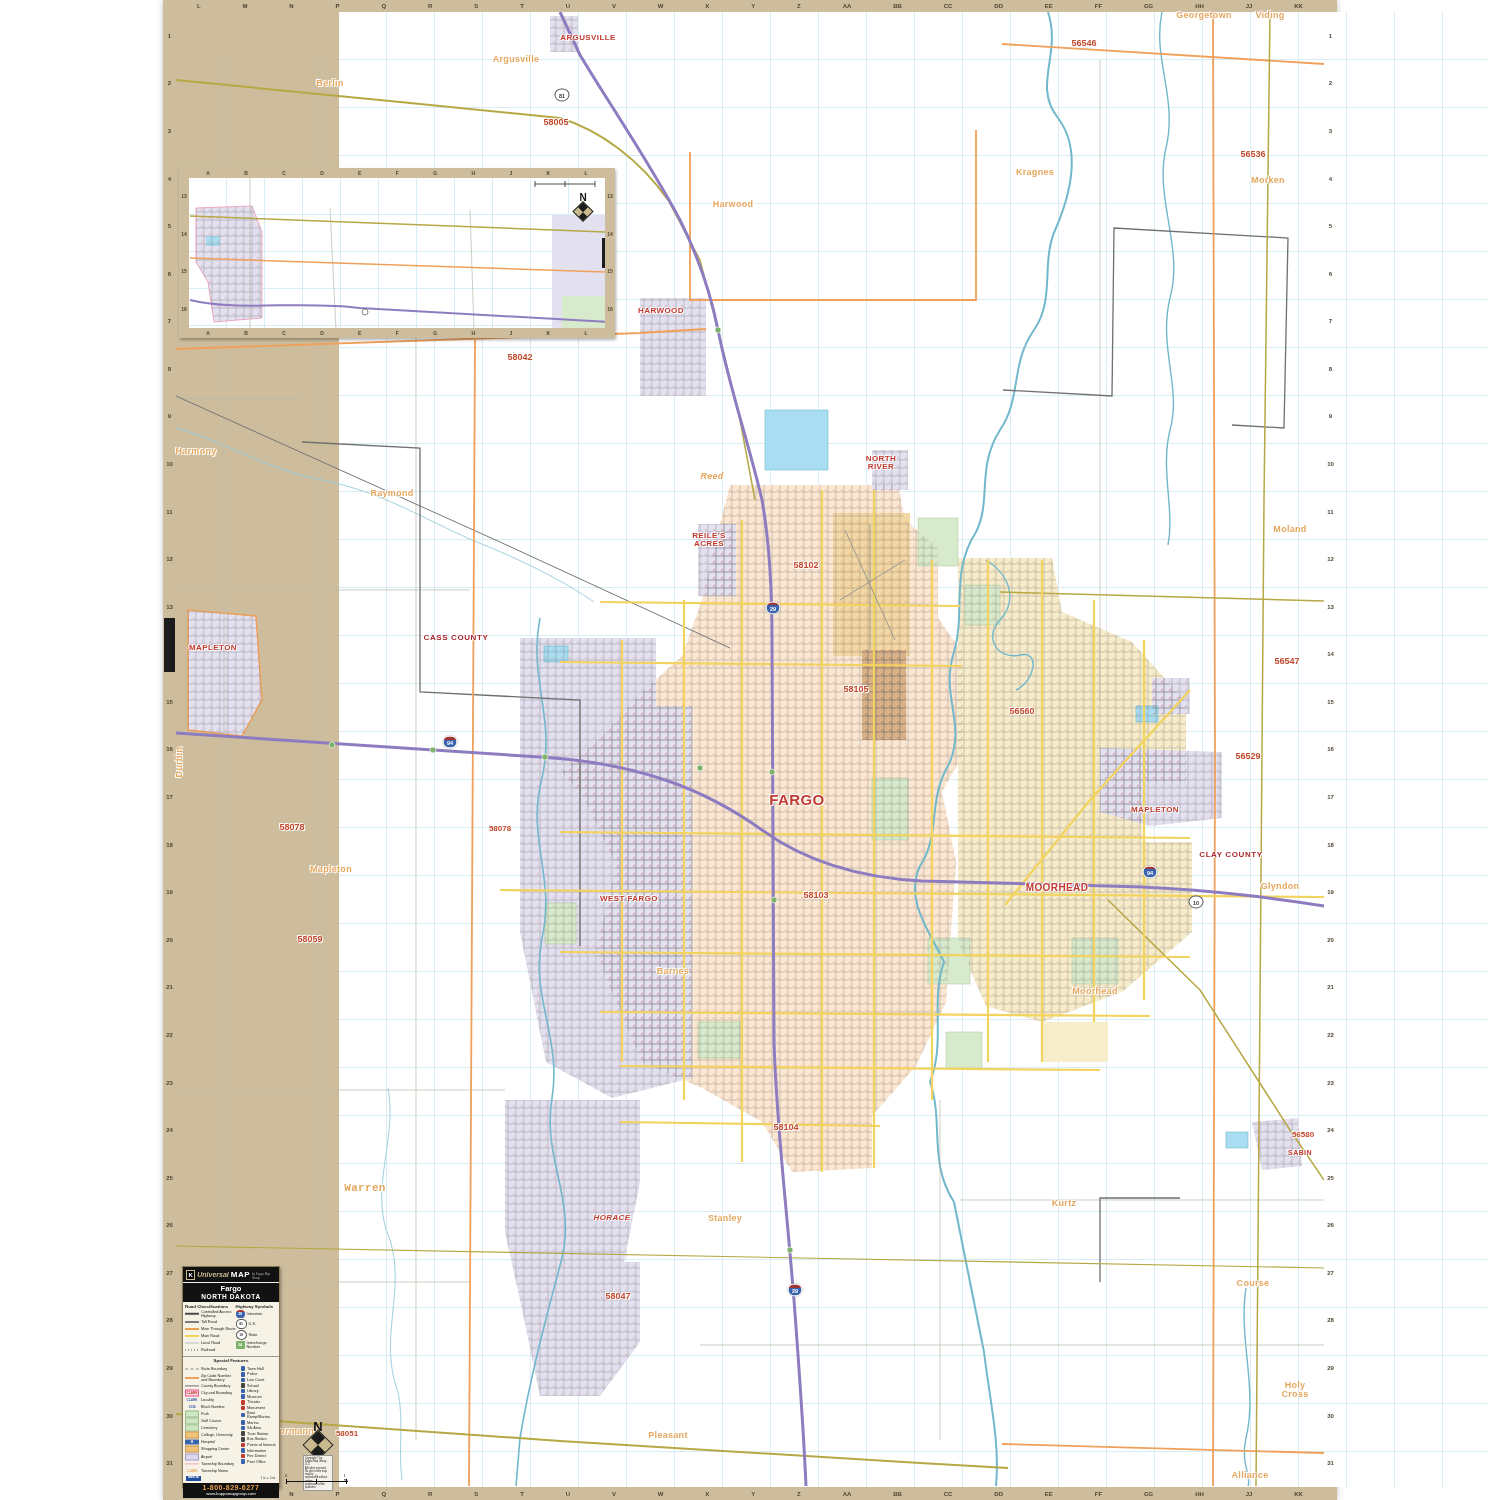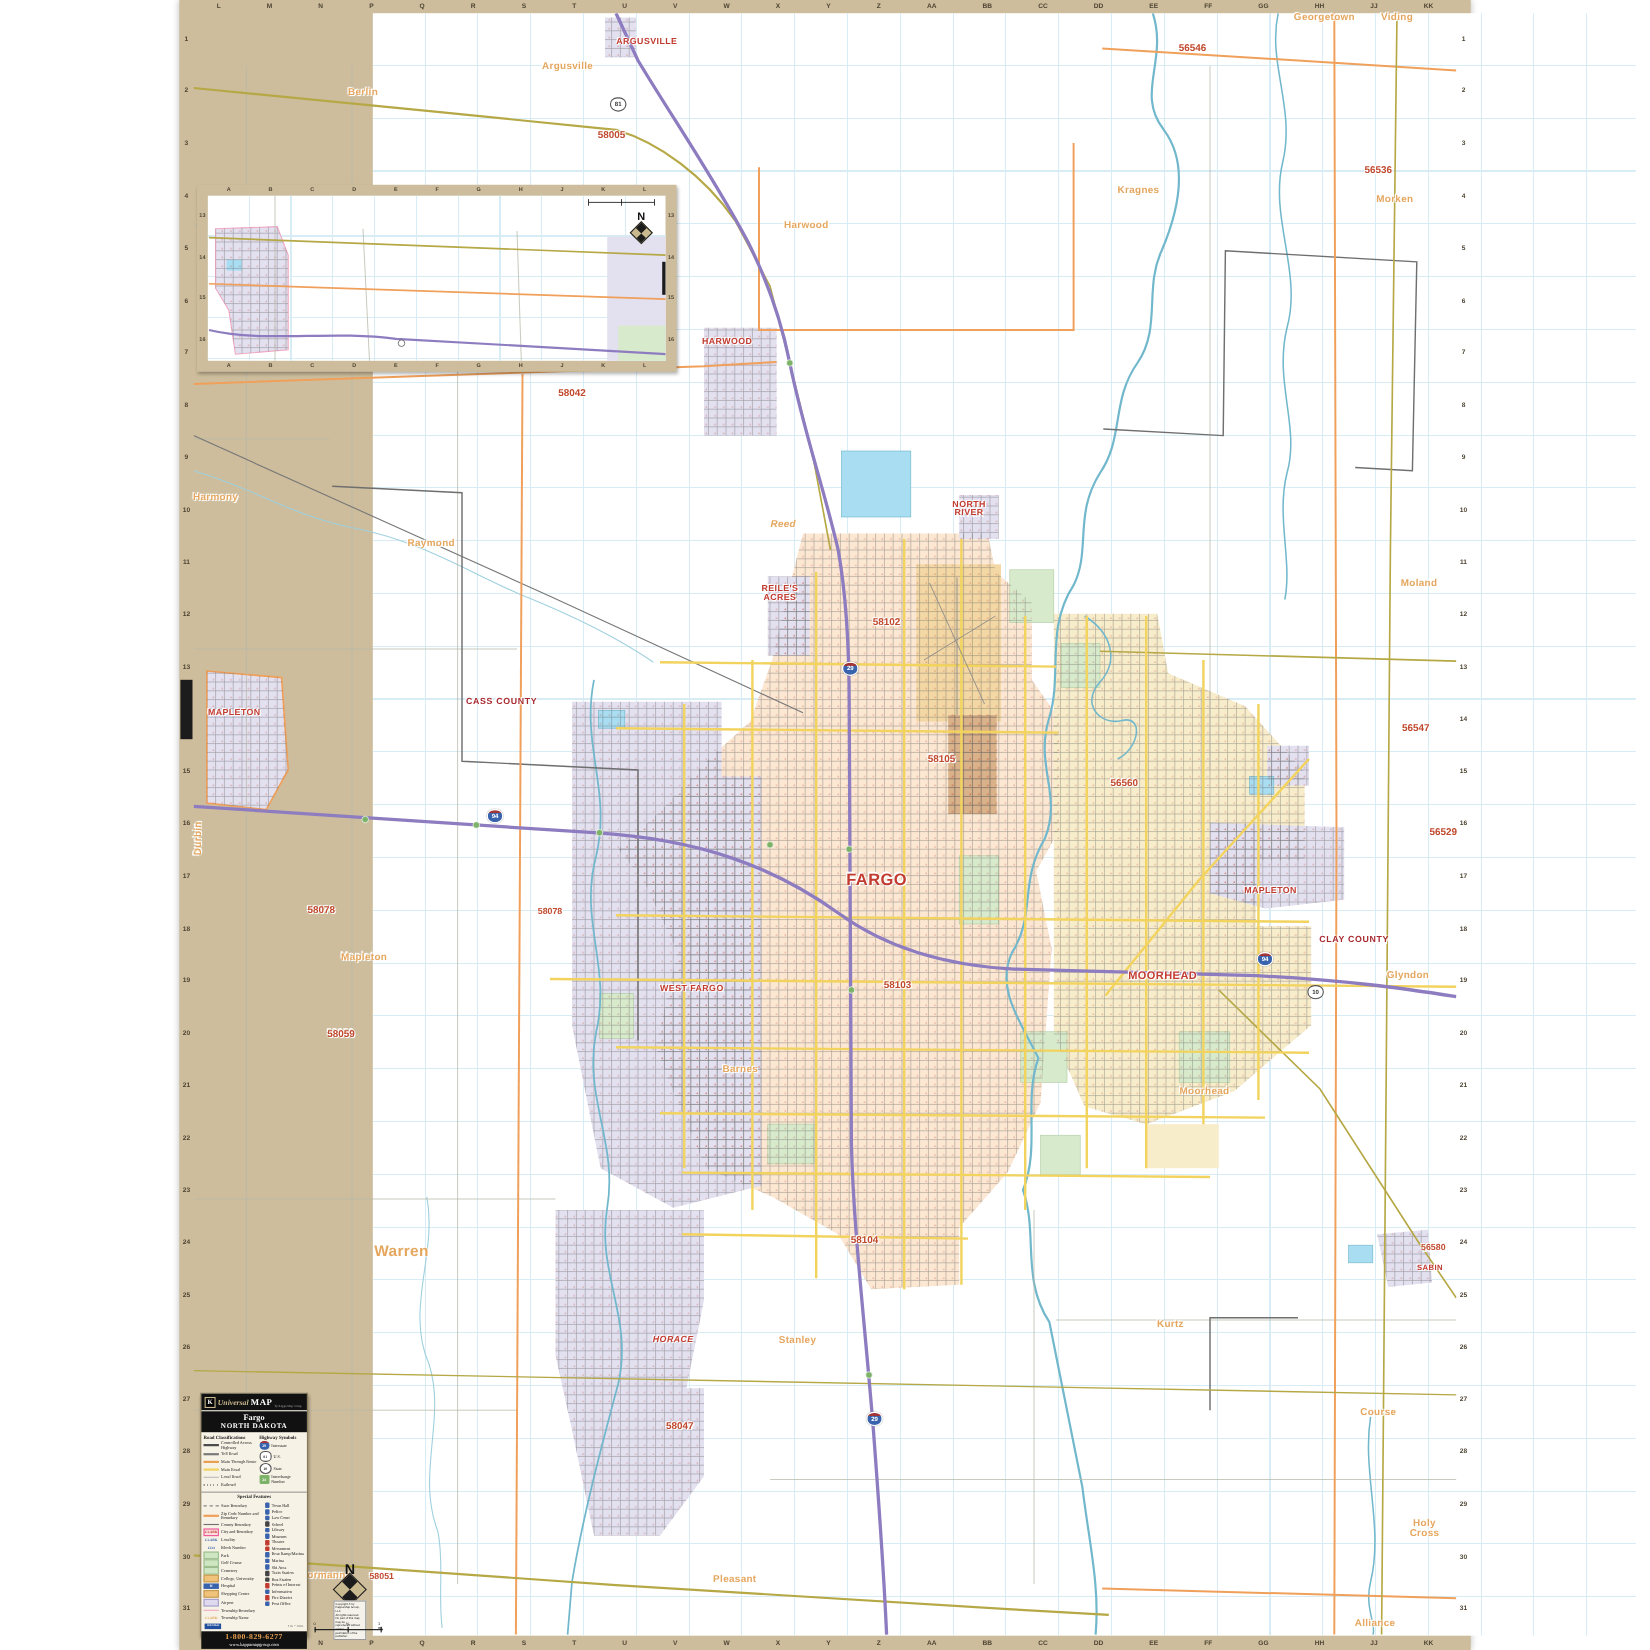--- a/index.html
+++ b/index.html
@@ -56,21 +56,21 @@
   .compass .rose::after{content:"";position:absolute;right:0;bottom:0;width:50%;height:50%;background:#1c1c1c;}
   
   .copyblock{position:absolute;left:303px;top:1455px;width:26px;padding:1px;background:#f4f2ea;border:.5px solid #999;}
   .copyblock div{font-size:2.6px;line-height:1.25;color:#222;}
   .scalebar{position:absolute;left:286px;top:1477px;width:62px;height:8px;}
   .scalebar .bar{position:absolute;left:0;top:4px;width:62px;height:1px;background:#111;}
   .scalebar .t{position:absolute;top:2px;width:1px;height:5px;background:#111;}
   .scalebar .sl{position:absolute;top:-3px;font-size:3.5px;color:#111;transform:translateX(-50%);}
   
   .legend{position:absolute;left:182px;top:1266px;width:96px;height:220px;background:#f6f2e6;
-          border:1px solid #8a7a55;box-shadow:1px 2px 3px rgba(0,0,0,.35);font-size:3.8px;color:#222;font-family:Liberation Serif, serif;}
+          border:1px solid #8a7a55;box-shadow:1px 2px 3px rgba(0,0,0,.35);font-size:3.8px;color:#222;}
   .leg-logo{height:15px;background:#111;display:flex;align-items:center;padding:0 3px;gap:2px;}
   .leg-logo .kbox{width:8px;height:8px;background:#000;border:1px solid #c9b98f;color:#fff;font-weight:bold;
                   font-size:6px;display:flex;align-items:center;justify-content:center;}
   .leg-logo .uni{color:#c9b98f;font-style:italic;font-weight:bold;font-size:7px;}
   .leg-logo .map{color:#fff;font-weight:bold;font-size:8px;letter-spacing:.5px;}
   .leg-logo .tag{color:#aaa;font-size:2.8px;align-self:flex-end;margin-bottom:2px;}
   .leg-title{background:#111;color:#fff;text-align:center;padding:1.5px 0 2px;margin-top:1px;}
   .leg-title .t1{font-size:7.5px;font-weight:bold;line-height:1.1;}
   .leg-title .t2{font-size:6.5px;font-weight:bold;letter-spacing:.6px;}
   .leg-cols{display:flex;padding:1px 2px 0;}
@@ -416,39 +416,39 @@
 RIVER</span>
       <span class="lbl city" style="left: 709px; top: 540px; font-size: 8px;">REILE'S
 ACRES</span>
       <span class="lbl zip" style="left: 806px; top: 566px; font-size: 9px;">58102</span>
       <span class="lbl twp" style="left: 1290px; top: 530px; font-size: 9px;">Moland</span>
       <span class="lbl county" style="left: 456px; top: 638px; font-size: 8px;">CASS COUNTY</span>
       <span class="lbl city" style="left: 213px; top: 648px; font-size: 8px;">MAPLETON</span>
       <span class="lbl zip" style="left: 1287px; top: 662px; font-size: 9px;">56547</span>
       <span class="lbl zip" style="left: 856px; top: 690px; font-size: 9px;">58105</span>
       <span class="lbl zip" style="left: 1022px; top: 712px; font-size: 9px;">56560</span>
-      <span class="lbl zip" style="left: 1300px; top: 757px; font-size: 9px; padding-left: 24px;">56529</span>
+      <span class="lbl zip" style="left: 1236px; top: 757px; font-size: 9px; padding-left: 24px;">56529</span>
       <span class="lbl twp rot" style="left: 180px; top: 762px; font-size: 9px;">Durbin</span>
       <span class="lbl city" style="left: 797px; top: 800px; font-size: 15px;">FARGO</span>
       <span class="lbl city" style="left: 1155px; top: 810px; font-size: 8px;">MAPLETON</span>
       <span class="lbl zip" style="left: 292px; top: 828px; font-size: 9px;">58078</span>
       <span class="lbl zip" style="left: 500px; top: 829px; font-size: 8px;">58078</span>
       <span class="lbl county" style="left: 1231px; top: 855px; font-size: 8px;">CLAY COUNTY</span>
       <span class="lbl twp" style="left: 331px; top: 870px; font-size: 9px;">Mapleton</span>
       <span class="lbl twp" style="left: 1280px; top: 887px; font-size: 9px;">Glyndon</span>
       <span class="lbl city" style="left: 629px; top: 899px; font-size: 8px;">WEST FARGO</span>
       <span class="lbl zip" style="left: 816px; top: 896px; font-size: 9px;">58103</span>
       <span class="lbl city" style="left: 1057px; top: 888px; font-size: 10px;">MOORHEAD</span>
       <span class="lbl zip" style="left: 310px; top: 940px; font-size: 9px;">58059</span>
       <span class="lbl twp" style="left: 673px; top: 972px; font-size: 9px;">Barnes</span>
       <span class="lbl twp" style="left: 1095px; top: 992px; font-size: 9px;">Moorhead</span>
       <span class="lbl zip" style="left: 786px; top: 1128px; font-size: 9px; text-align: right;">58104</span>
       <span class="lbl zip" style="left: 1303px; top: 1135px; font-size: 8px;">56580</span>
       <span class="lbl city" style="left: 1300px; top: 1153px; font-size: 7px;">SABIN</span>
-      <span class="lbl twp" style="left: 365px; top: 1137px; font-size: 14px;">Warren</span>
+      <span class="lbl twp" style="left: 365px; top: 1189px; font-size: 11px; font-family: Liberation Mono, monospace;">Warren</span>
       <span class="lbl city" style="left: 612px; top: 1218px; font-size: 8px; font-style: italic;">HORACE</span>
       <span class="lbl twp" style="left: 725px; top: 1219px; font-size: 9px;">Stanley</span>
       <span class="lbl twp" style="left: 1064px; top: 1204px; font-size: 9px;">Kurtz</span>
       <span class="lbl zip" style="left: 618px; top: 1297px; font-size: 9px;">58047</span>
       <span class="lbl twp" style="left: 1253px; top: 1284px; font-size: 9px;">Course</span>
       <span class="lbl twp" style="left: 1295px; top: 1390px; font-size: 9px;">Holy
 Cross</span>
       <span class="lbl twp" style="left: 296px; top: 1432px; font-size: 9px;">Normanna</span>
       <span class="lbl zip" style="left: 347px; top: 1434px; font-size: 8px;">58051</span>
       <span class="lbl twp" style="left: 668px; top: 1436px; font-size: 9px;">Pleasant</span>

